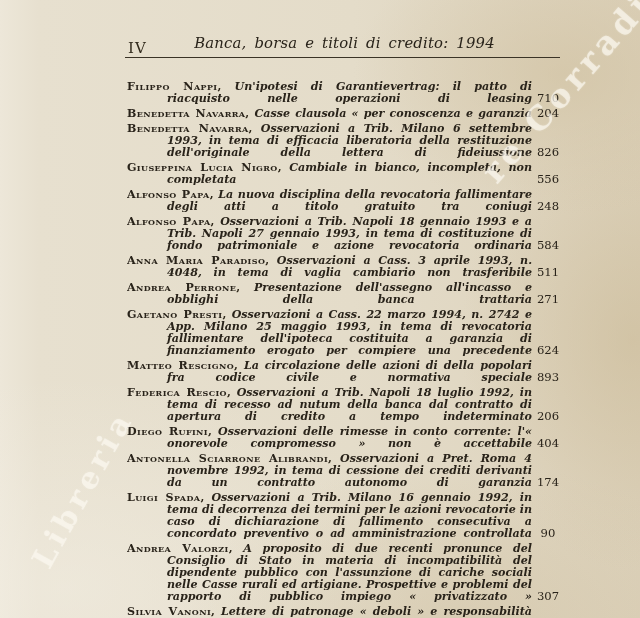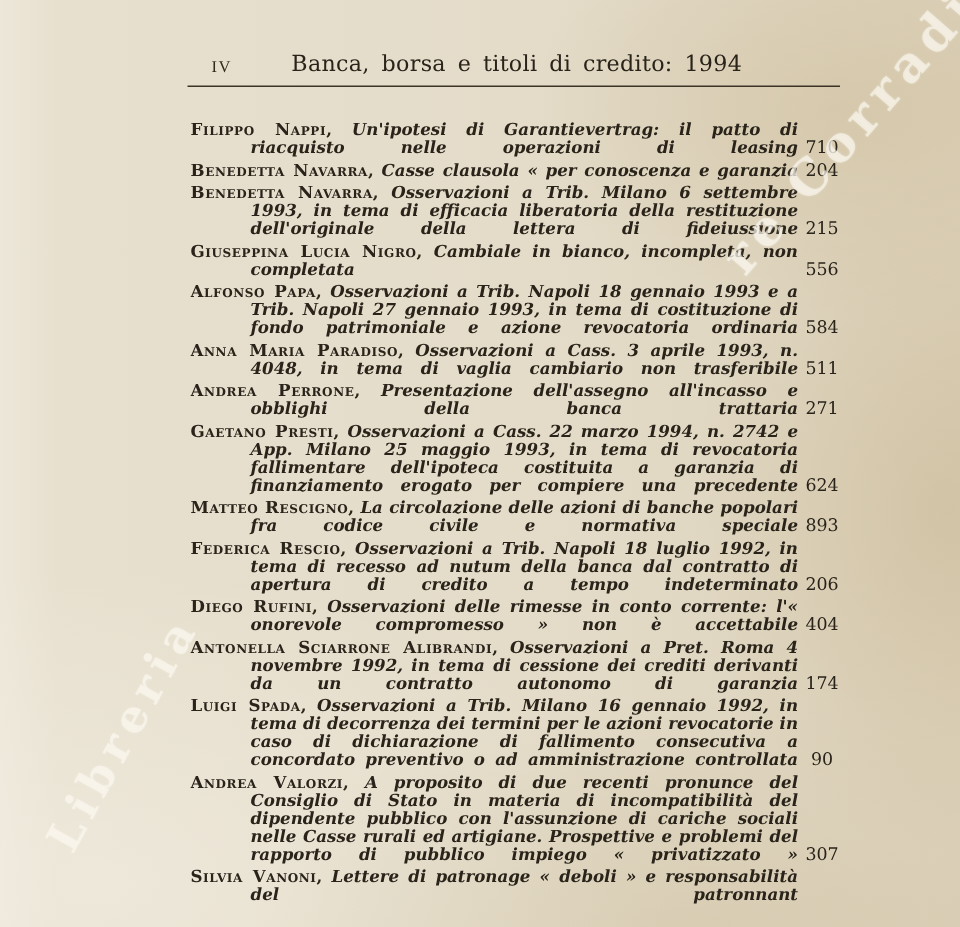--- a/index.html
+++ b/index.html
@@ -24,25 +24,25 @@
     color:rgba(252,249,240,.62);
     text-shadow:0 0 2px rgba(252,249,240,.35);
     white-space:nowrap;transform-origin:0 50%;
   }
   .wm-1{left:40px;top:548px;font-size:30px;letter-spacing:5px;transform:rotate(-61deg);}
   .wm-2{left:488px;top:158px;font-size:33px;letter-spacing:5px;transform:rotate(-49deg);}
 
   .content{position:relative;z-index:2;padding:34px 78px 0 127px;}
   .header-row{position:relative;height:20px;}
   .folio{
-    position:absolute;left:14px;top:5px;
-    font-size:11px;letter-spacing:1px;color:#322b1d;font-family:Liberation Serif, serif;
+    position:absolute;left:1px;top:5px;
+    font-size:15px;letter-spacing:1px;color:#322b1d;
   }
   .head-title{
-    text-align:center;font-size:14.8px;
+    text-align:center;font-style:italic;font-size:14.8px;
     word-spacing:3px;letter-spacing:.2px;color:#29231a;
   }
   .head-rule{
     border:0;border-top:1.6px solid #3a3326;margin:3px 2px 0 -2px;
   }
   .toc{margin-top:23px;}
   .entry{
     position:relative;margin-bottom:3px;
     font-size:11.1px;line-height:11.9px;
   }
@@ -82,28 +82,32 @@
     <span class="pnum">710</span>
   </div>
 
   <div class="entry">
     <div class="etext with-dots" style="max-height: 12px;"><span class="author">Benedetta Navarra</span><span>, </span><span class="title">Casse clausola « per conoscenza e garanzia »</span></div>
     <span class="pnum">204</span>
   </div>
 
   <div class="entry">
     <div class="etext with-dots" style="max-height: 36px;"><span class="author">Benedetta Navarra</span><span>, </span><span class="title">Osservazioni a Trib. Milano 6 settembre 1993, in tema di efficacia liberatoria della restituzione dell'originale della lettera di fideiussione</span></div>
-    <span class="pnum">215</span>
+    <span class="pnum">826</span>
   </div>
 
   <div class="entry">
     <div class="etext with-dots" style="max-height: 24px;"><span class="author">Giuseppina Lucia Nigro</span><span>, </span><span class="title">Cambiale in bianco, incompleta, non completata</span></div>
     <span class="pnum">556</span>
   </div>
 
+  <div class="entry">
+    <div class="etext with-dots" style="max-height: 24px;"><span class="author">Alfonso Papa</span><span>, </span><span class="title">La nuova disciplina della revocatoria fallimentare degli atti a titolo gratuito tra coniugi</span></div>
+    <span class="pnum">248</span>
+  </div>
 
   <div class="entry">
     <div class="etext with-dots" style="max-height: 36px;"><span class="author">Alfonso Papa</span><span>, </span><span class="title">Osservazioni a Trib. Napoli 18 gennaio 1993 e a Trib. Napoli 27 gennaio 1993, in tema di costituzione di fondo patrimoniale e azione revocatoria ordinaria</span></div>
     <span class="pnum">584</span>
   </div>
 
   <div class="entry">
     <div class="etext with-dots" style="max-height: 24px;"><span class="author">Anna Maria Paradiso</span><span>, </span><span class="title">Osservazioni a Cass. 3 aprile 1993, n. 4048, in tema di vaglia cambiario non trasferibile</span></div>
     <span class="pnum">511</span>
   </div>
@@ -112,21 +116,21 @@
     <div class="etext with-dots" style="max-height: 24px;"><span class="author">Andrea Perrone</span><span>, </span><span class="title">Presentazione dell'assegno all'incasso e obblighi della banca trattaria</span></div>
     <span class="pnum">271</span>
   </div>
 
   <div class="entry">
     <div class="etext with-dots" style="max-height: 48px;"><span class="author">Gaetano Presti</span><span>, </span><span class="title">Osservazioni a Cass. 22 marzo 1994, n. 2742 e App. Milano 25 maggio 1993, in tema di revocatoria fallimentare dell'ipoteca costituita a garanzia di finanziamento erogato per compiere una precedente esportazione</span></div>
     <span class="pnum">624</span>
   </div>
 
   <div class="entry">
-    <div class="etext with-dots" style="max-height: 24px;"><span class="author">Matteo Rescigno</span><span>, </span><span class="title">La circolazione delle azioni di banche popolari fra codice civile e normativa speciale</span></div>
+    <div class="etext with-dots" style="max-height: 24px;"><span class="author">Matteo Rescigno</span><span>, </span><span class="title">La circolazione delle azioni di della popolari fra codice civile e normativa speciale</span></div>
     <span class="pnum">893</span>
   </div>
 
   <div class="entry">
     <div class="etext with-dots" style="max-height: 36px;"><span class="author">Federica Rescio</span><span>, </span><span class="title">Osservazioni a Trib. Napoli 18 luglio 1992, in tema di recesso ad nutum della banca dal contratto di apertura di credito a tempo indeterminato</span></div>
     <span class="pnum">206</span>
   </div>
 
   <div class="entry">
     <div class="etext with-dots" style="max-height: 24px;"><span class="author">Diego Rufini</span><span>, </span><span class="title">Osservazioni delle rimesse in conto corrente: l'« onorevole compromesso » non è accettabile</span></div>

